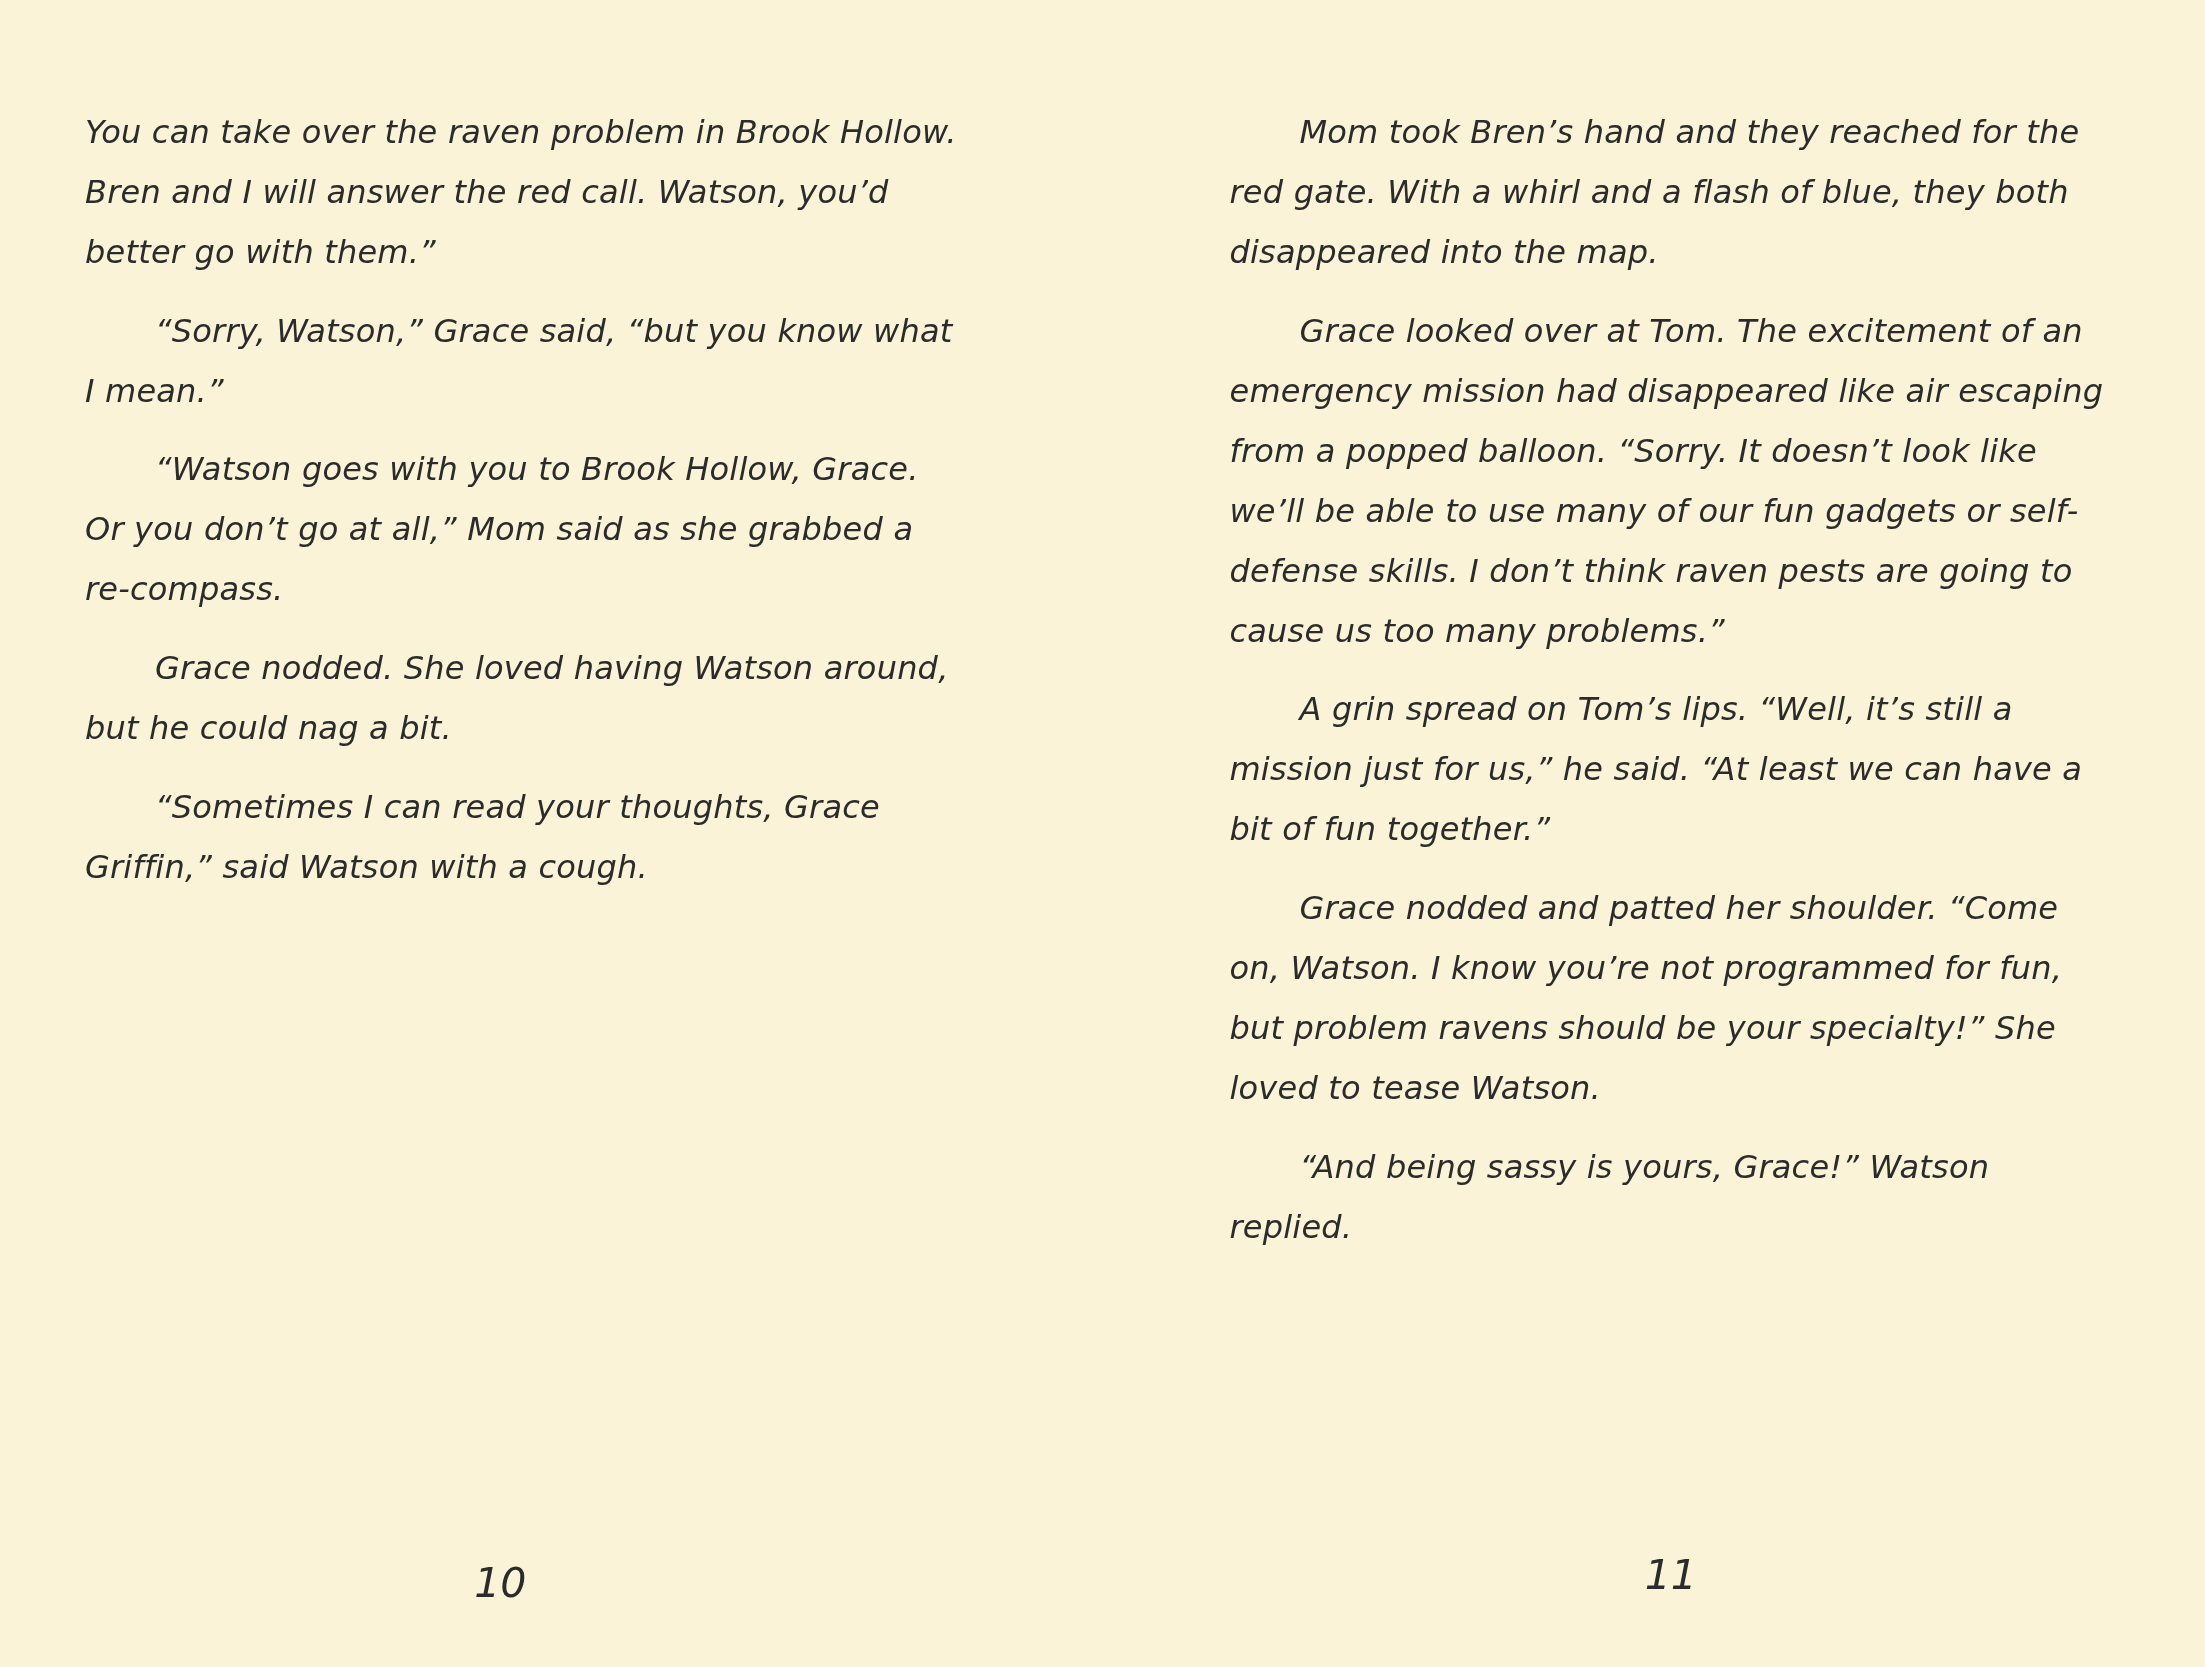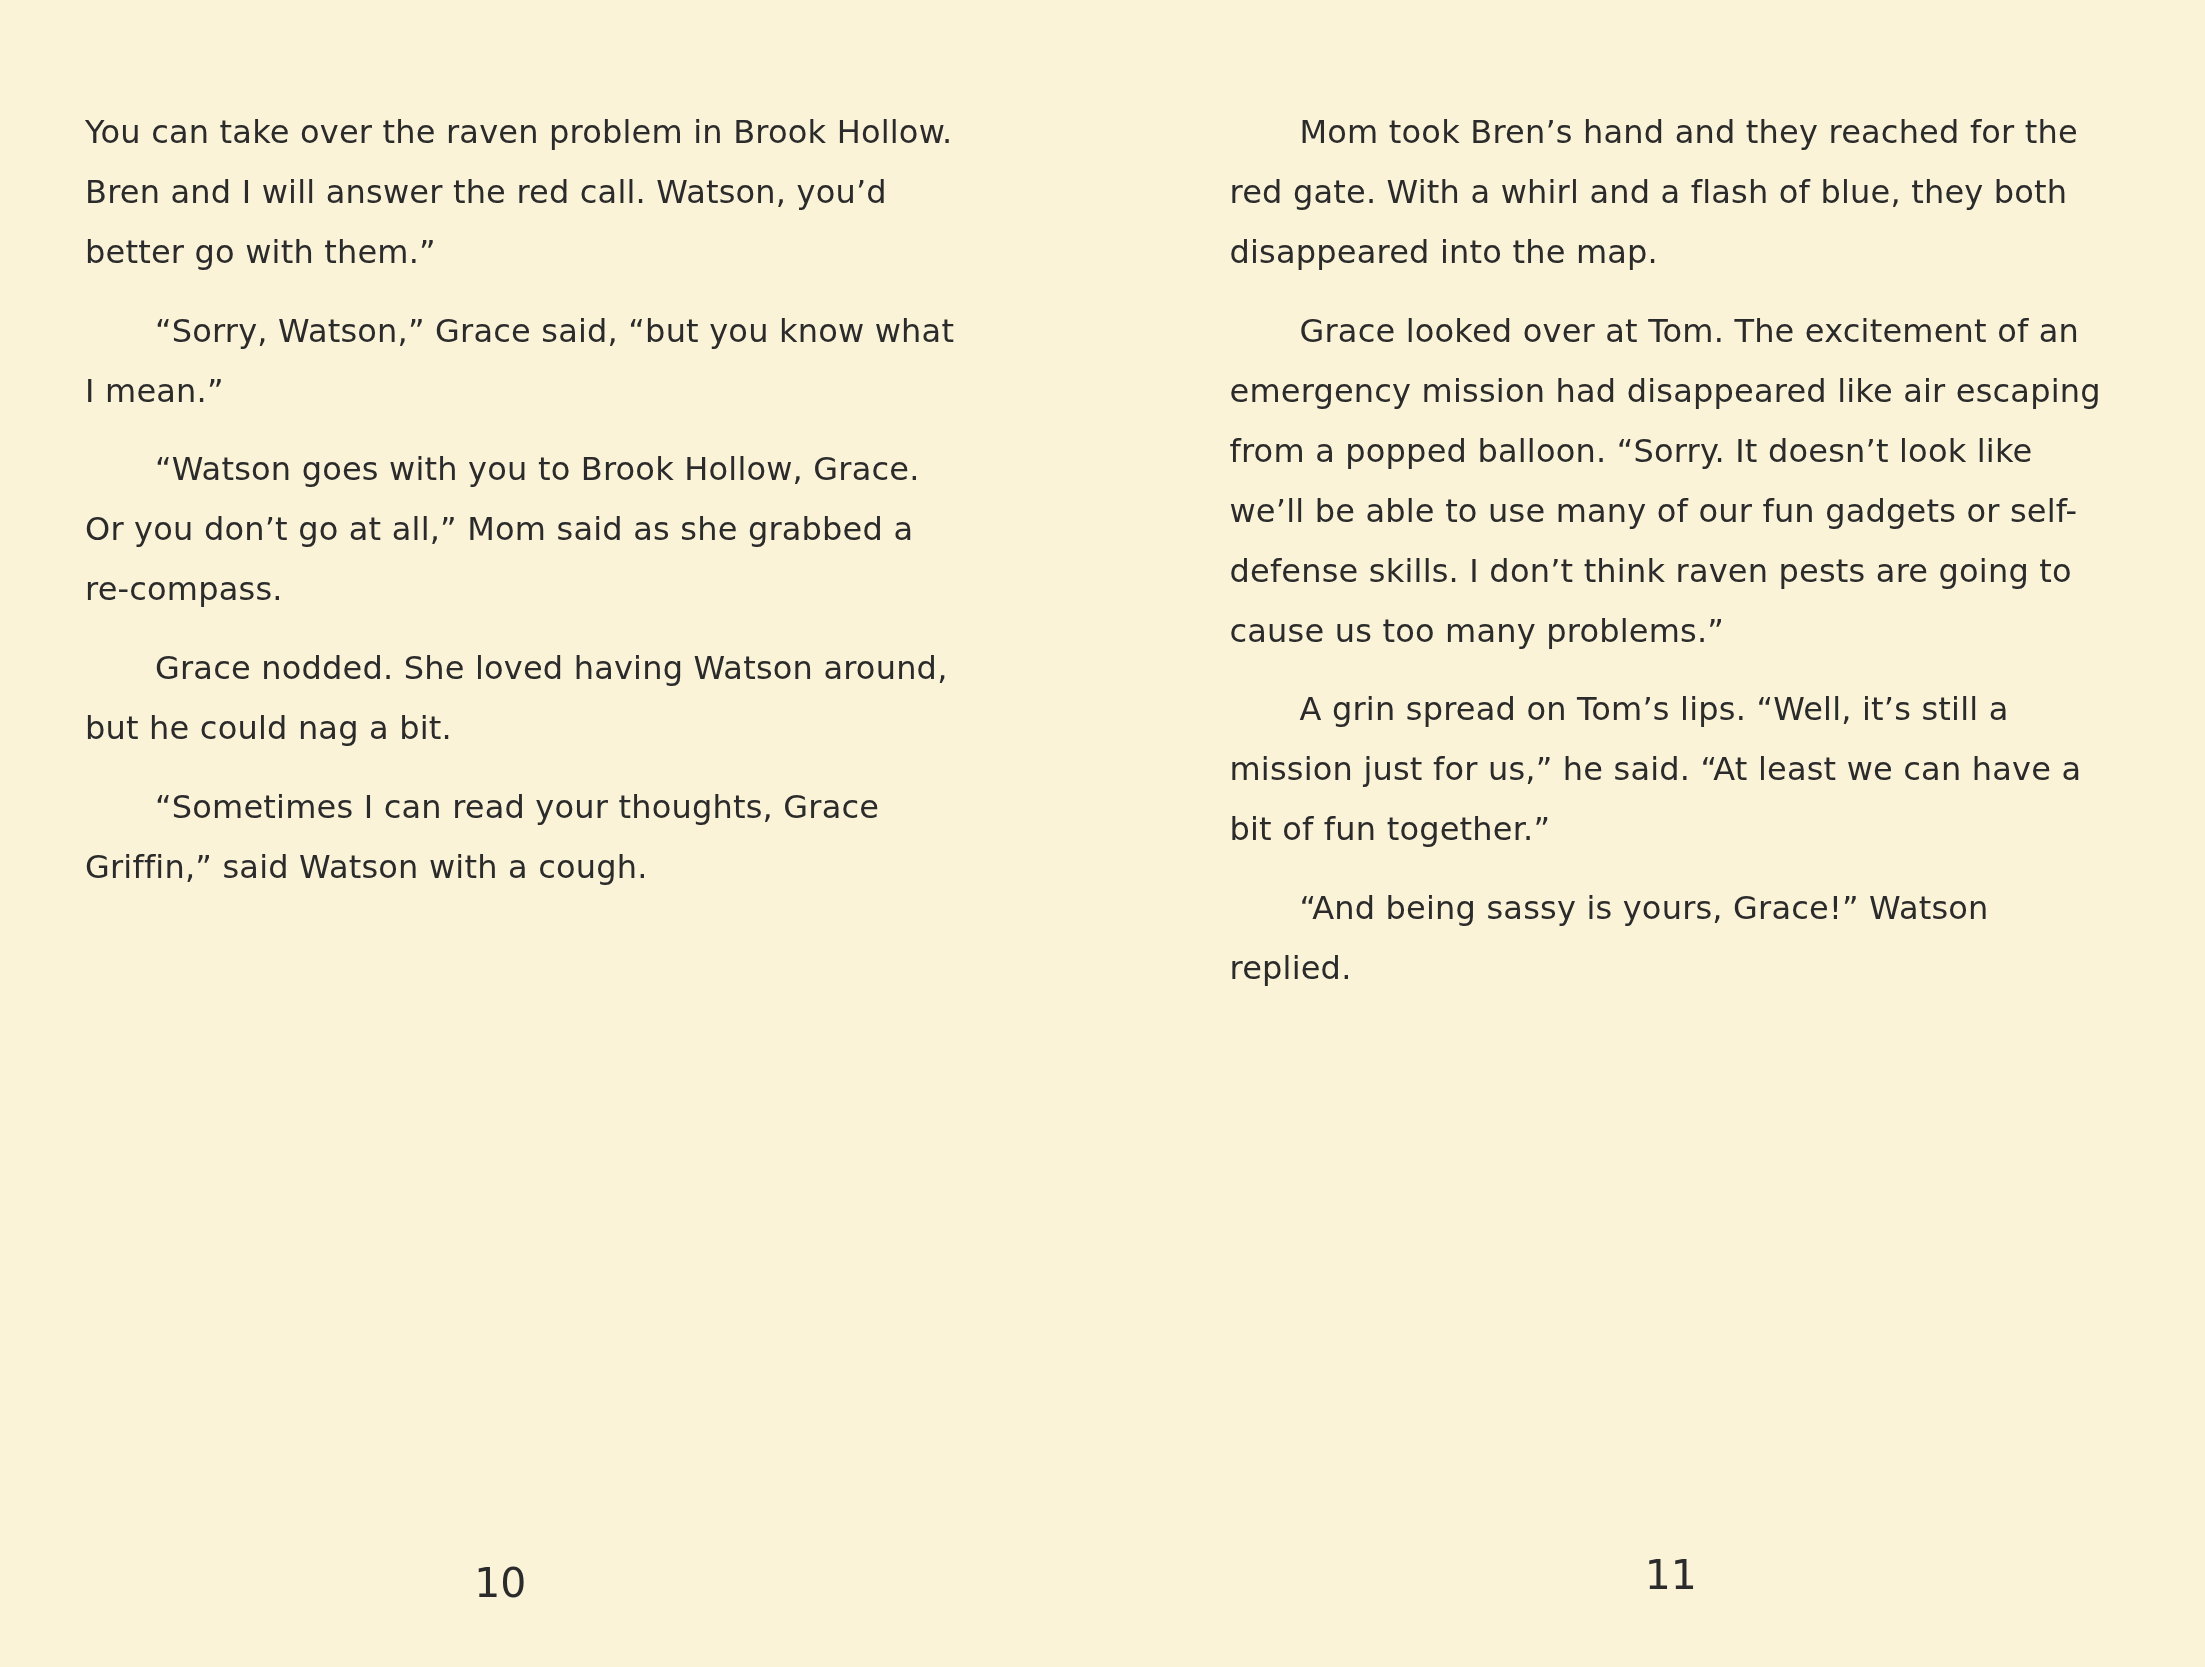--- a/index.html
+++ b/index.html
@@ -14,20 +14,21 @@
     color: #262626;
     overflow: hidden;
   }
   .spread {
     width: 2205px;
     height: 1307px;
     box-sizing: border-box;
     display: flex;
     flex-direction: row;
     position: relative;
+    font-style: italic;
   }
   .page {
     box-sizing: border-box;
     width: 1103px;
     height: 1668px;
     position: relative;
     display: flex;
     flex-direction: column;
   }
   .page-left {
@@ -78,19 +79,20 @@
       <p class="para">“Sometimes I can read your thoughts, Grace Griffin,” said Watson with a cough.</p>
     </div>
     <div class="folio folio-left">10</div>
   </div>
 
   <div class="page page-right">
     <div class="text-block">
       <p class="para">Mom took Bren’s hand and they reached for the red gate.  With a whirl and a flash of blue, they both disappeared into the map.</p>
       <p class="para">Grace looked over at Tom.  The excitement of an emergency mission had disappeared like air escaping from a popped balloon.  “Sorry.  It doesn’t look like we’ll be able to use many of our fun gadgets or self-defense skills.  I don’t think raven pests are going to cause us too many problems.”</p>
       <p class="para">A grin spread on Tom’s lips.  “Well, it’s still a mission just for us,” he said.  “At least we can have a bit of fun together.”</p>
+      <p class="para">Grace nodded and patted her shoulder.  “Come on, Watson.  I know you’re not programmed for fun, but problem ravens should be your specialty!”  She loved to tease Watson.</p>
       <p class="para">“And being sassy is yours, Grace!” Watson replied.</p>
     </div>
     <div class="folio folio-right">11</div>
   </div>
 
 </div>
 
 
 </body></html>

